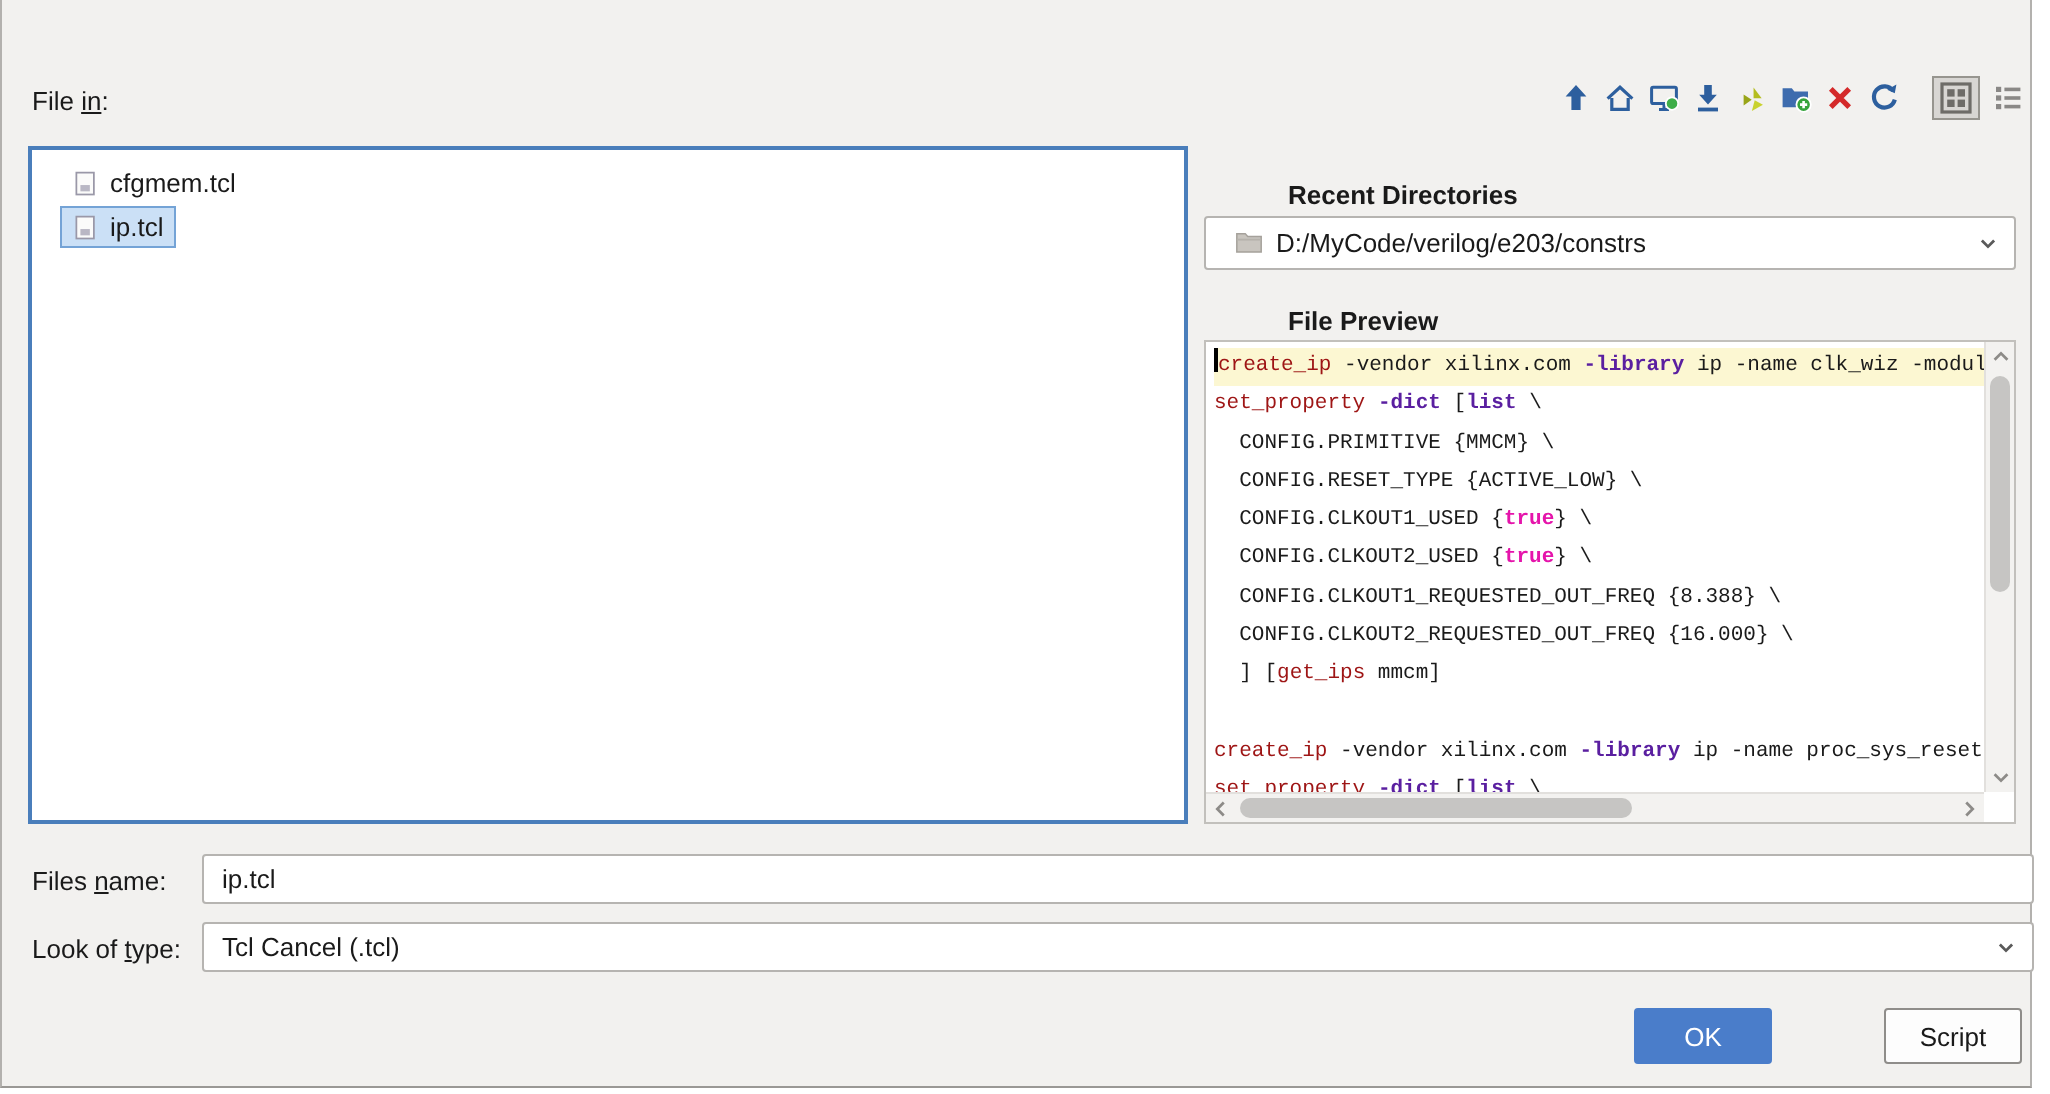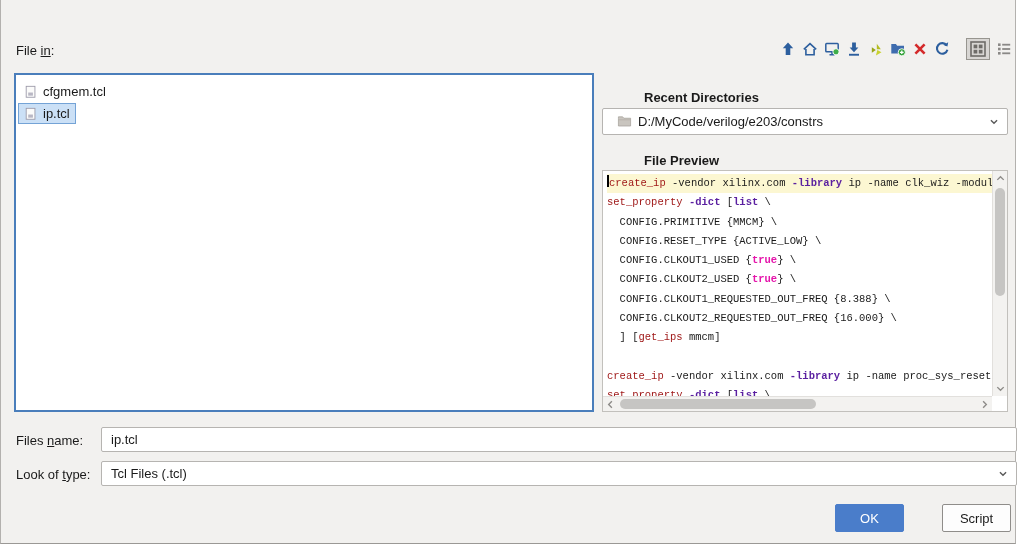--- a/index.html
+++ b/index.html
@@ -19,21 +19,21 @@
   .combo{position:absolute;background:#fff;border:1px solid #b6b4b1;border-radius:2px;box-sizing:border-box;
          display:flex;align-items:center;padding:0 6px;font-size:13px;gap:6px;}
   .combo .chev{margin-left:auto;flex:0 0 auto;display:flex;}
   .toolbar{position:absolute;left:776px;top:38px;display:flex;align-items:center;}
   .tbtn{width:22px;height:22px;display:flex;align-items:center;justify-content:center;}
   .viewgrp{position:absolute;left:965px;top:38px;display:flex;gap:2px;}
   .vbtn{width:24px;height:22px;display:flex;align-items:center;justify-content:center;box-sizing:border-box;}
   .vbtn.pressed{background:#d8d6d3;border:1px solid #97958f;}
   
   .file-list{position:absolute;left:13px;top:73px;width:580px;height:339px;background:#fff;
-             border:2px solid #4a7ebb;box-sizing:border-box;padding:5px 2px;}
+             border:2px solid #4a7ebb;box-sizing:border-box;padding:5px 14px;}
   .file-item{display:inline-flex;align-items:center;gap:5px;font-size:13px;padding:2px 5px;margin:1px 0;
              border:1px solid transparent;}
   .file-item.selected{background:#cbe0f6;border:1px solid #74a3d6;}
   .file-item{display:flex;width:max-content;}
   
   .sect-label{position:absolute;font-size:13px;font-weight:bold;margin-left:42px;}
   .preview{position:absolute;left:601px;top:170px;width:406px;height:242px;background:#fff;
            border:1px solid #c2c0bc;box-sizing:border-box;overflow:hidden;}
   .code{position:absolute;left:0;top:0;right:15px;bottom:15px;overflow:hidden;padding:3px 0 0 4px;
         font-family:"Liberation Mono",monospace;font-size:10.5px;line-height:19.3px;white-space:pre;}
@@ -215,24 +215,24 @@
     </div>
   </div>
 
   <div class="row-label" style="left:15px;top:433px;"><span>Files </span><u>n</u><span>ame:</span></div>
   <div class="text-input" style="left:100px;top:427px;width:916px;height:25px;">
     <span>ip.tcl</span>
   </div>
 
   <div class="row-label" style="left:15px;top:467px;"><span>Look of </span><u>t</u><span>ype:</span></div>
   <div class="combo" style="left:100px;top:461px;width:916px;height:25px;padding-left:9px;">
-    <span>Tcl Files (.tcl)</span>
+    <span>Tcl Cancel (.tcl)</span>
     <span class="chev">
       <svg viewBox="0 0 16 16" width="14" height="14">
           <path d="M4.5 6 L8 9.5 L11.5 6" fill="none" stroke="#5a5a5a" stroke-width="1.6"></path>
         </svg>
     </span>
   </div>
 
-  <div class="btn primary" style="left:834px;top:504px;">OK</div>
+  <div class="btn primary" style="left:816px;top:504px;">OK</div>
   <div class="btn normal" style="left:941px;top:504px;">Script</div>
 
 </div>
 
 </body></html>

